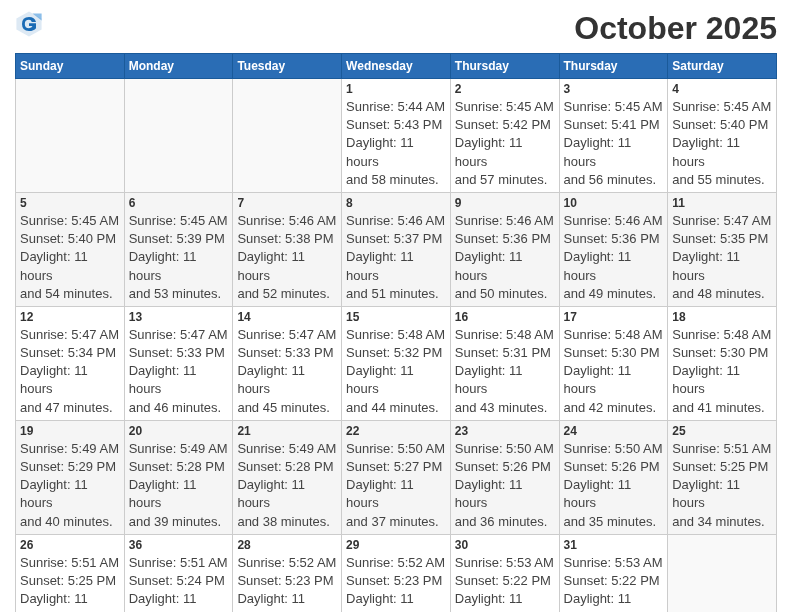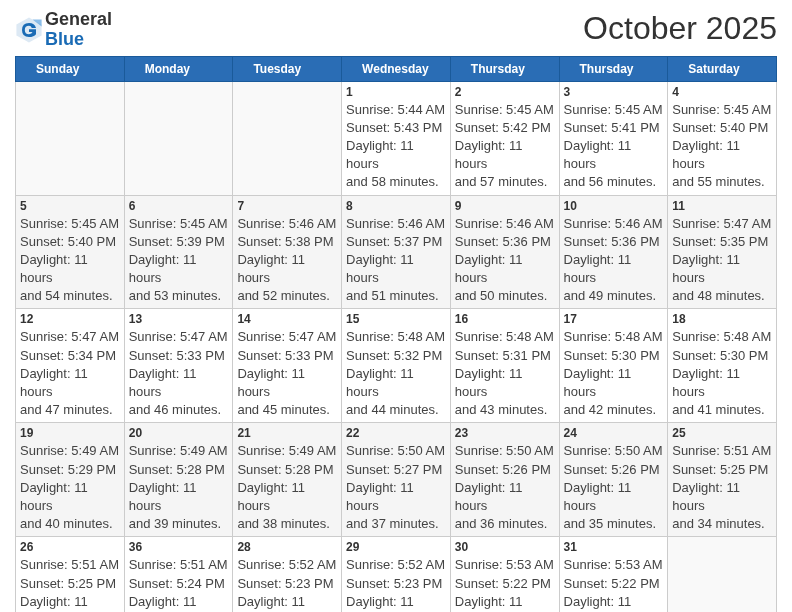--- a/index.html
+++ b/index.html
@@ -41,38 +41,38 @@
     .logo-icon {
       width: 28px;
       height: 28px;
       margin-right: 2px;
     }
     .title-block {
       text-align: right;
     }
     .month-title {
       font-size: 32px;
-      font-weight: normal;
+      font-weight: bold;
       color: #333;
     }
     .location {
       font-size: 14px;
       color: #555;
     }
     .calendar {
       width: 100%;
       border-collapse: collapse;
       border: 1px solid #ccc;
     }
     .calendar th {
       background: #2a6db5;
       color: #fff;
       font-size: 12px;
       font-weight: bold;
-      padding: 5px 20px;
+      padding: 5px 4px;
       text-align: left;
       border: 1px solid #1a5a9a;
     }
     .calendar td {
       border: 1px solid #ccc;
       vertical-align: top;
       padding: 3px 4px;
       width: calc(100% / 7);
       min-height: 80px;
       font-size: 10.5px;
@@ -105,24 +105,20 @@
 
 <div class="page">
   <div class="header">
     <div class="logo">
       <svg class="logo-icon" viewBox="0 0 40 40">
         <rect x="0" y="0" width="40" height="40" fill="none"></rect>
         <polygon points="20,2 38,12 38,28 20,38 2,28 2,12" fill="#1a6bb5" opacity="0.15"></polygon>
         <path d="M10,20 Q10,10 20,10 Q28,10 30,17 L24,17 Q23,14 20,14 Q14,14 14,20 Q14,26 20,26 Q24,26 25,23 L20,23 L20,19 L30,19 L30,26 Q27,30 20,30 Q10,30 10,20 Z" fill="#1a6bb5"></path>
         <path d="M25,5 L38,5 L38,15 Z" fill="#5ba3e0" opacity="0.7"></path>
       </svg>
-      <div class="logo-text">
-        <span class="general">General</span>
-        <span class="blue">Blue</span>
-      </div>
     </div>
     <div class="title-block">
       <div class="month-title">October 2025</div>
     </div>
   </div>
 
   <table class="calendar">
     <thead>
       <tr>
       <th>Sunday</th>

